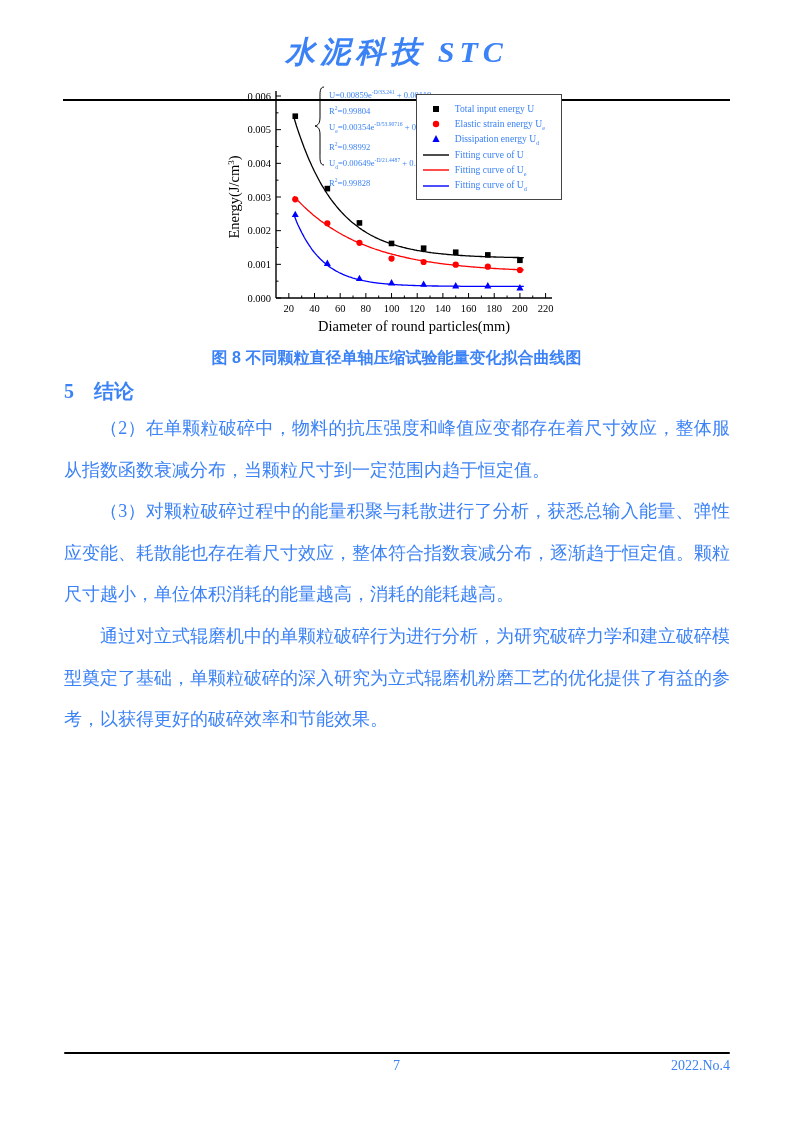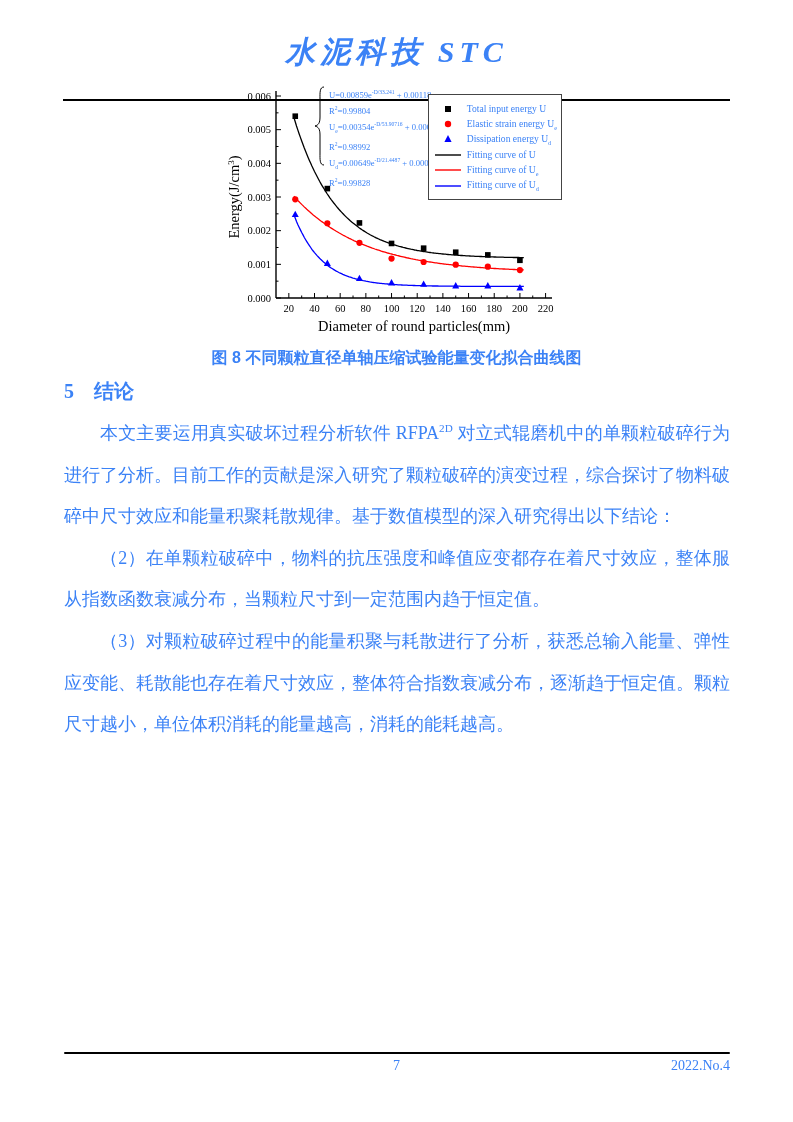--- a/index.html
+++ b/index.html
@@ -19,21 +19,21 @@
   .chart-block{ position:absolute; left:226px; top:84px; width:340px; height:262px; }
   #chart-svg{ position:absolute; left:0; top:0; }
   #chart-svg text{ font-family:"Liberation Serif","DejaVu Serif",serif; }
 
   .equation-block{ position:absolute; left:88px; top:2px; display:flex; align-items:flex-start; }
   .eq-lines{ font-size:8.6px; line-height:13.2px; white-space:nowrap; margin-left:2px; }
   .eq-lines sup{ font-size:65%; } .eq-lines sub{ font-size:65%; }
 
   .legend{
     position:absolute; right:4px; top:10px; border:1px solid #444; background:#fff;
-    padding:6px 4px 6px 5px;
+    padding:6px 16px 6px 5px;
     text-align:center;
   }
   .legend-row{ display:flex; align-items:center; height:15.4px; font-size:9.6px; white-space:nowrap; }
   .legend-row svg{ flex:0 0 auto; margin-right:5px; }
   .legend-row sub{ font-size:65%; }
 
   .figure-caption{
     position:absolute; top:348px; left:0; width:100%; text-align:center;
     font-family:Liberation Sans, sans-serif; font-weight:600; font-size:16px;
   }
@@ -213,22 +213,22 @@
       </div>
   </div>
 
   <div class="figure-caption">图 8 不同颗粒直径单轴压缩试验能量变化拟合曲线图</div>
 
   <div class="section-heading">
     <span class="sec-num">5</span><span class="sec-title">结论</span>
   </div>
 
   <div class="body-text">
-    <p><span>本文主要运用真实破坏过程分析软件 RFPA</span><sup>2D</sup><span> 对立式辊磨机中的单颗粒破碎行为进行了分析。目前工作的贡献是深入研究了颗粒破碎的演变过程，综合探讨了物料破碎中尺寸效应和能量积聚耗散规律。基于数值模型的深入研究得出以下结论：</span></p>
     <p><span>（2）在单颗粒破碎中，物料的抗压强度和峰值应变都存在着尺寸效应，整体服从指数函数衰减分布，当颗粒尺寸到一定范围内趋于恒定值。</span></p>
     <p><span>（3）对颗粒破碎过程中的能量积聚与耗散进行了分析，获悉总输入能量、弹性应变能、耗散能也存在着尺寸效应，整体符合指数衰减分布，逐渐趋于恒定值。颗粒尺寸越小，单位体积消耗的能量越高，消耗的能耗越高。</span></p>
+    <p><span>通过对立式辊磨机中的单颗粒破碎行为进行分析，为研究破碎力学和建立破碎模型奠定了基础，单颗粒破碎的深入研究为立式辊磨机粉磨工艺的优化提供了有益的参考，以获得更好的破碎效率和节能效果。</span></p>
   </div>
 
   <div class="footer-rule"></div>
   <div class="footer-page">7</div>
   <div class="footer-issue">2022.No.4</div>
 
 </div>
 
 </body></html>

